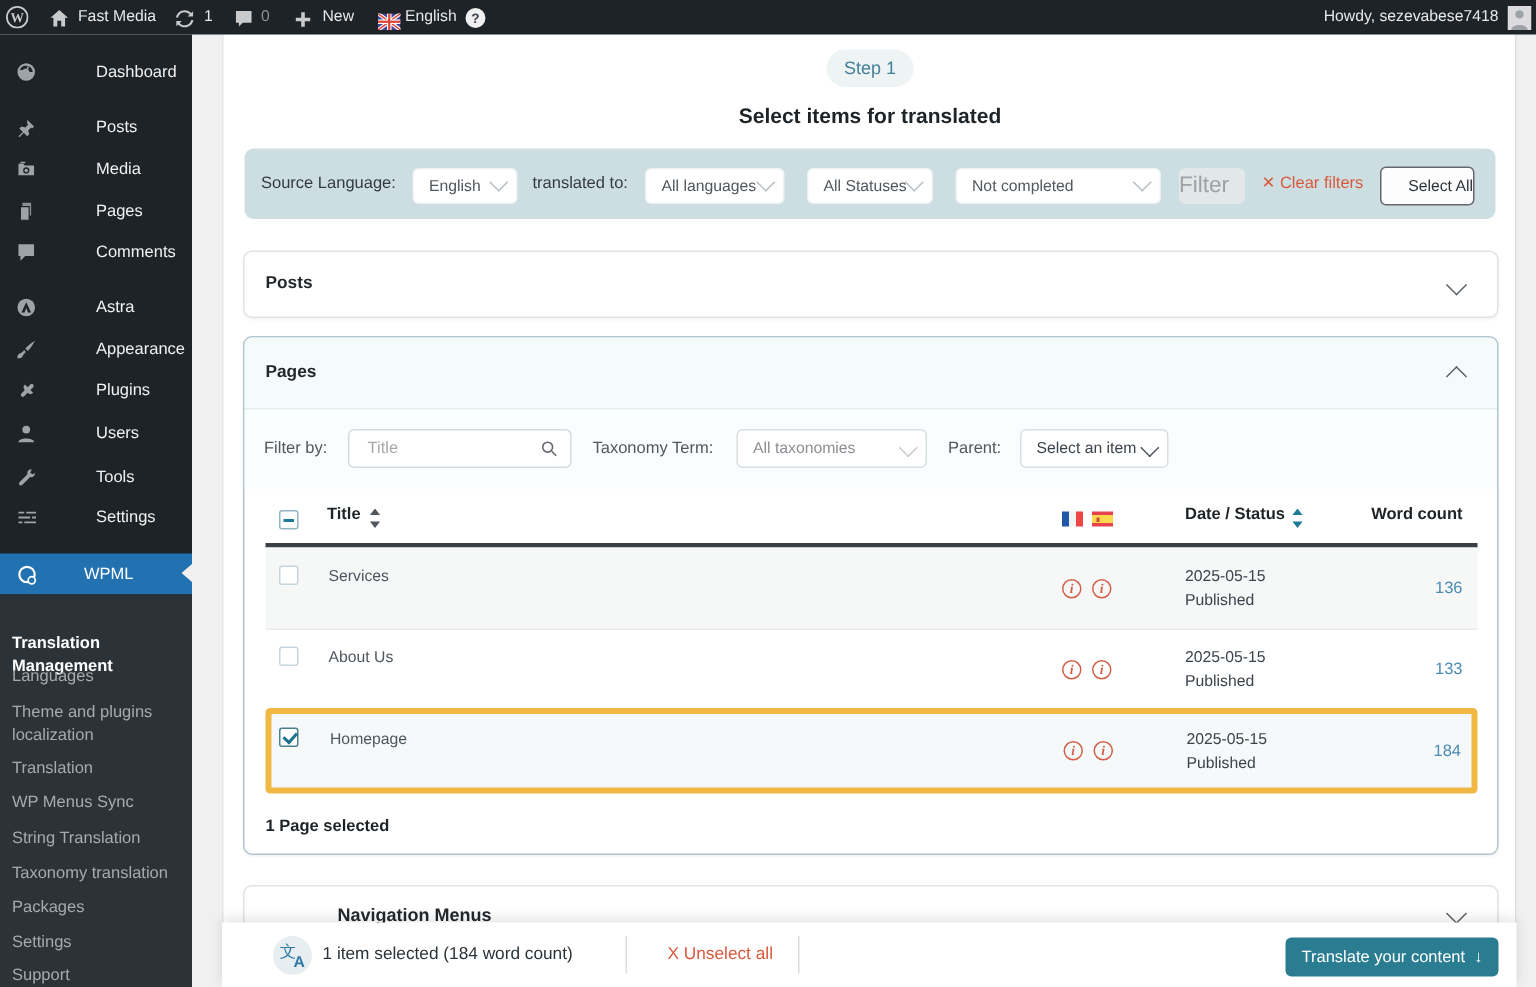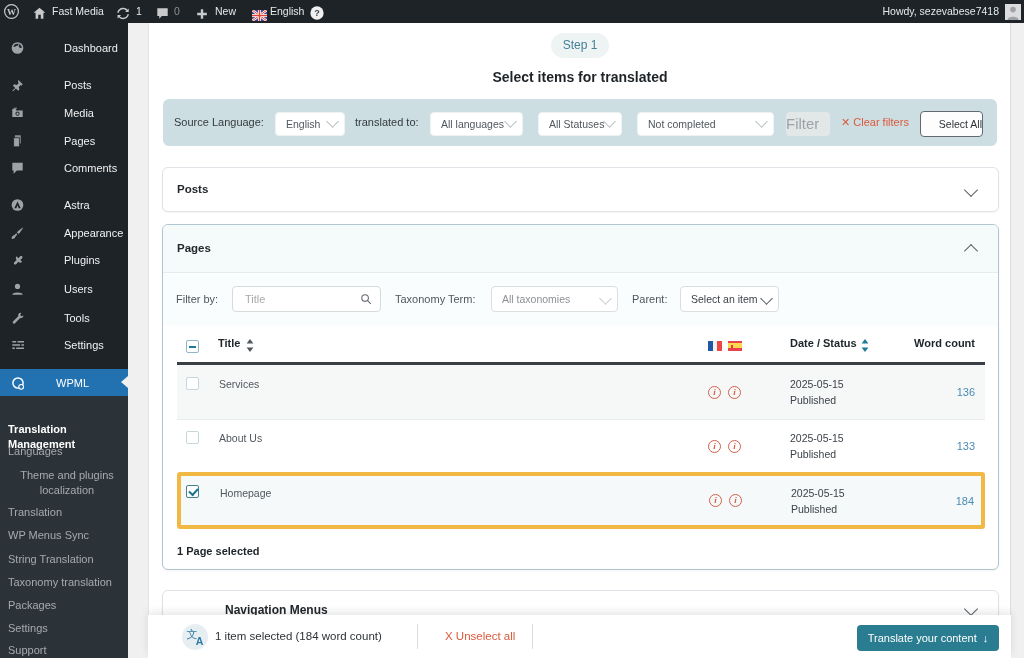--- a/index.html
+++ b/index.html
@@ -181,21 +181,21 @@
   <div id="wpml-item">
     <span class="ic" style="position:absolute; left:11px; top:50%; transform:translateY(-50%); width:14px; height:14px;"><svg width="14" height="14" viewBox="0 0 20 20">
           <circle cx="10" cy="10" r="7.3" fill="none" stroke="#fff" stroke-width="2.1"></circle>
           <circle cx="14.5" cy="15.5" r="3.4" fill="#2271b1" stroke="#fff" stroke-width="1.6"></circle>
         </svg></span>
     <span style="position:absolute; left:28px; top:50%; transform:translateY(-50%);margin-left:28px;">WPML</span>
     <span class="notch"></span>
   </div>
   <div class="smi on" style="top:383px;">Translation Management</div>
   <div class="smi" style="top:420.5px;">Languages</div>
-  <div class="smi" style="top:445px;text-align:center;">Theme and plugins localization</div>
+  <div class="smi" style="top:445px;">Theme and plugins localization</div>
   <div class="smi" style="top:482px;">Translation</div>
   <div class="smi" style="top:505px;">WP Menus Sync</div>
   <div class="smi" style="top:528.5px;">String Translation</div>
   <div class="smi" style="top:552px;">Taxonomy translation</div>
   <div class="smi" style="top:575px;">Packages</div>
   <div class="smi" style="top:598px;">Settings</div>
   <div class="smi" style="top:620px;">Support</div>
 </div>
 <div id="panel"></div>
 <div id="steppill">Step 1</div>

